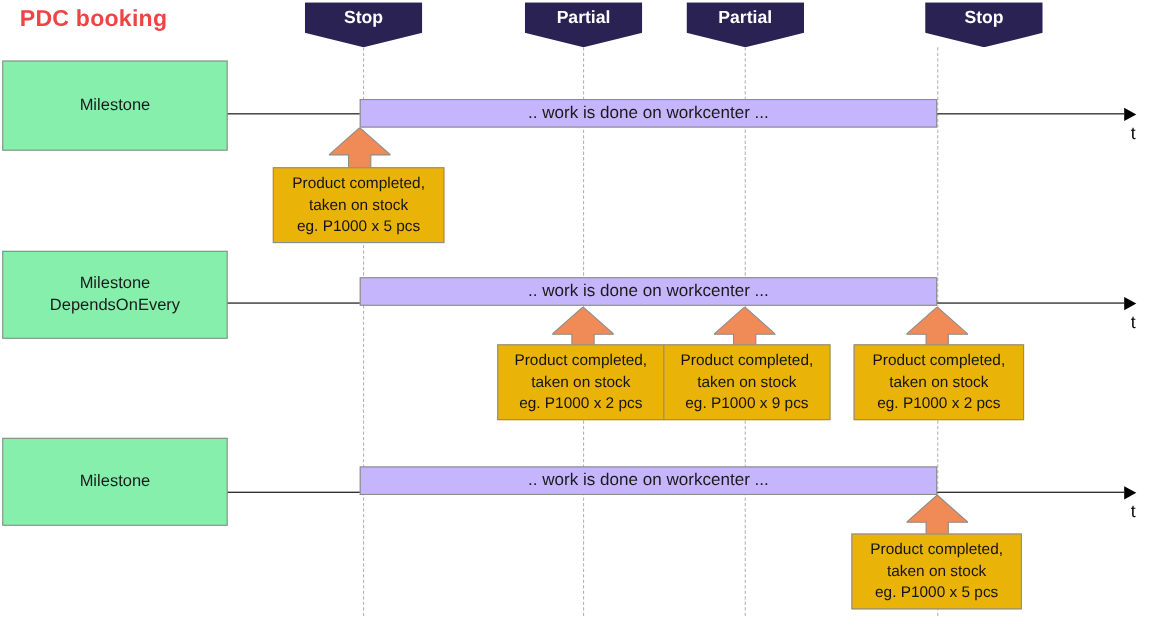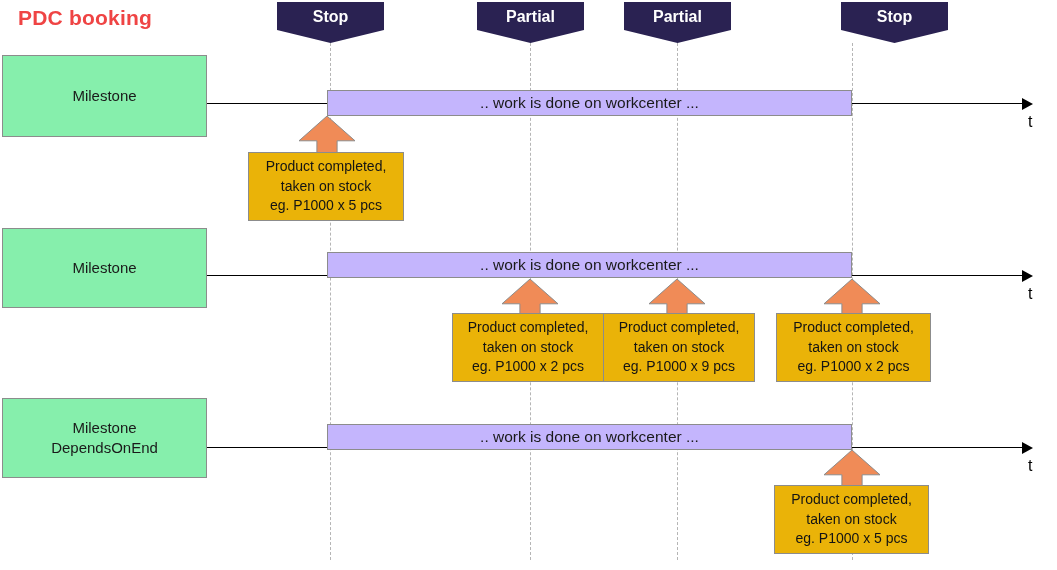--- a/index.html
+++ b/index.html
@@ -167,20 +167,21 @@
       <div class="callout" style="left: 299px; top: 116px; width: 56px; height: 40px;"><svg width="56" height="40" viewBox="0 0 56 40">
           <polygon points="28.0,0.0 56.0,24.8 38.1,24.8 38.1,40.0 17.9,40.0 17.9,24.8 0.0,24.8" fill="#F08B57" stroke="#8C8C8C" stroke-width="1"></polygon>
         </svg></div>
       <div class="callout-box" style="left: 248px; top: 152px; width: 156px; height: 69px;">
         <span>Product completed,</span>
         <span>taken on stock</span>
         <span>eg. P1000 x 5 pcs</span>
       </div>
       <div class="milestone-box" style="top: 228px; height: 80px;">
         <div>Milestone</div>
+        <div>DependsOnEvery</div>
       </div>
       <div class="axis-line" style="left: 207px; top: 275px; width: 815px;"></div>
       <div class="axis-head" style="left: 1022px; top: 270px;"></div>
       <div class="axis-label" style="left: 1028px; top: 285px;">t</div>
       <div class="work-bar" style="left: 327px; top: 252px; width: 525px;">
         <span>.. work is done on workcenter ...</span>
       </div>
       <div class="callout" style="left: 502px; top: 279px; width: 56px; height: 40px;"><svg width="56" height="40" viewBox="0 0 56 40">
           <polygon points="28.0,0.0 56.0,24.8 38.1,24.8 38.1,40.0 17.9,40.0 17.9,24.8 0.0,24.8" fill="#F08B57" stroke="#8C8C8C" stroke-width="1"></polygon>
         </svg></div>
@@ -200,21 +201,20 @@
       <div class="callout" style="left: 824px; top: 279px; width: 56px; height: 40px;"><svg width="56" height="40" viewBox="0 0 56 40">
           <polygon points="28.0,0.0 56.0,24.8 38.1,24.8 38.1,40.0 17.9,40.0 17.9,24.8 0.0,24.8" fill="#F08B57" stroke="#8C8C8C" stroke-width="1"></polygon>
         </svg></div>
       <div class="callout-box" style="left: 776px; top: 313px; width: 155px; height: 69px;">
         <span>Product completed,</span>
         <span>taken on stock</span>
         <span>eg. P1000 x 2 pcs</span>
       </div>
       <div class="milestone-box" style="top: 398px; height: 80px;">
         <div>Milestone</div>
-        <div>DependsOnEnd</div>
       </div>
       <div class="axis-line" style="left: 207px; top: 447px; width: 815px;"></div>
       <div class="axis-head" style="left: 1022px; top: 442px;"></div>
       <div class="axis-label" style="left: 1028px; top: 457px;">t</div>
       <div class="work-bar" style="left: 327px; top: 424px; width: 525px;">
         <span>.. work is done on workcenter ...</span>
       </div>
       <div class="callout" style="left: 824px; top: 450px; width: 56px; height: 40px;"><svg width="56" height="40" viewBox="0 0 56 40">
           <polygon points="28.0,0.0 56.0,24.8 38.1,24.8 38.1,40.0 17.9,40.0 17.9,24.8 0.0,24.8" fill="#F08B57" stroke="#8C8C8C" stroke-width="1"></polygon>
         </svg></div>

